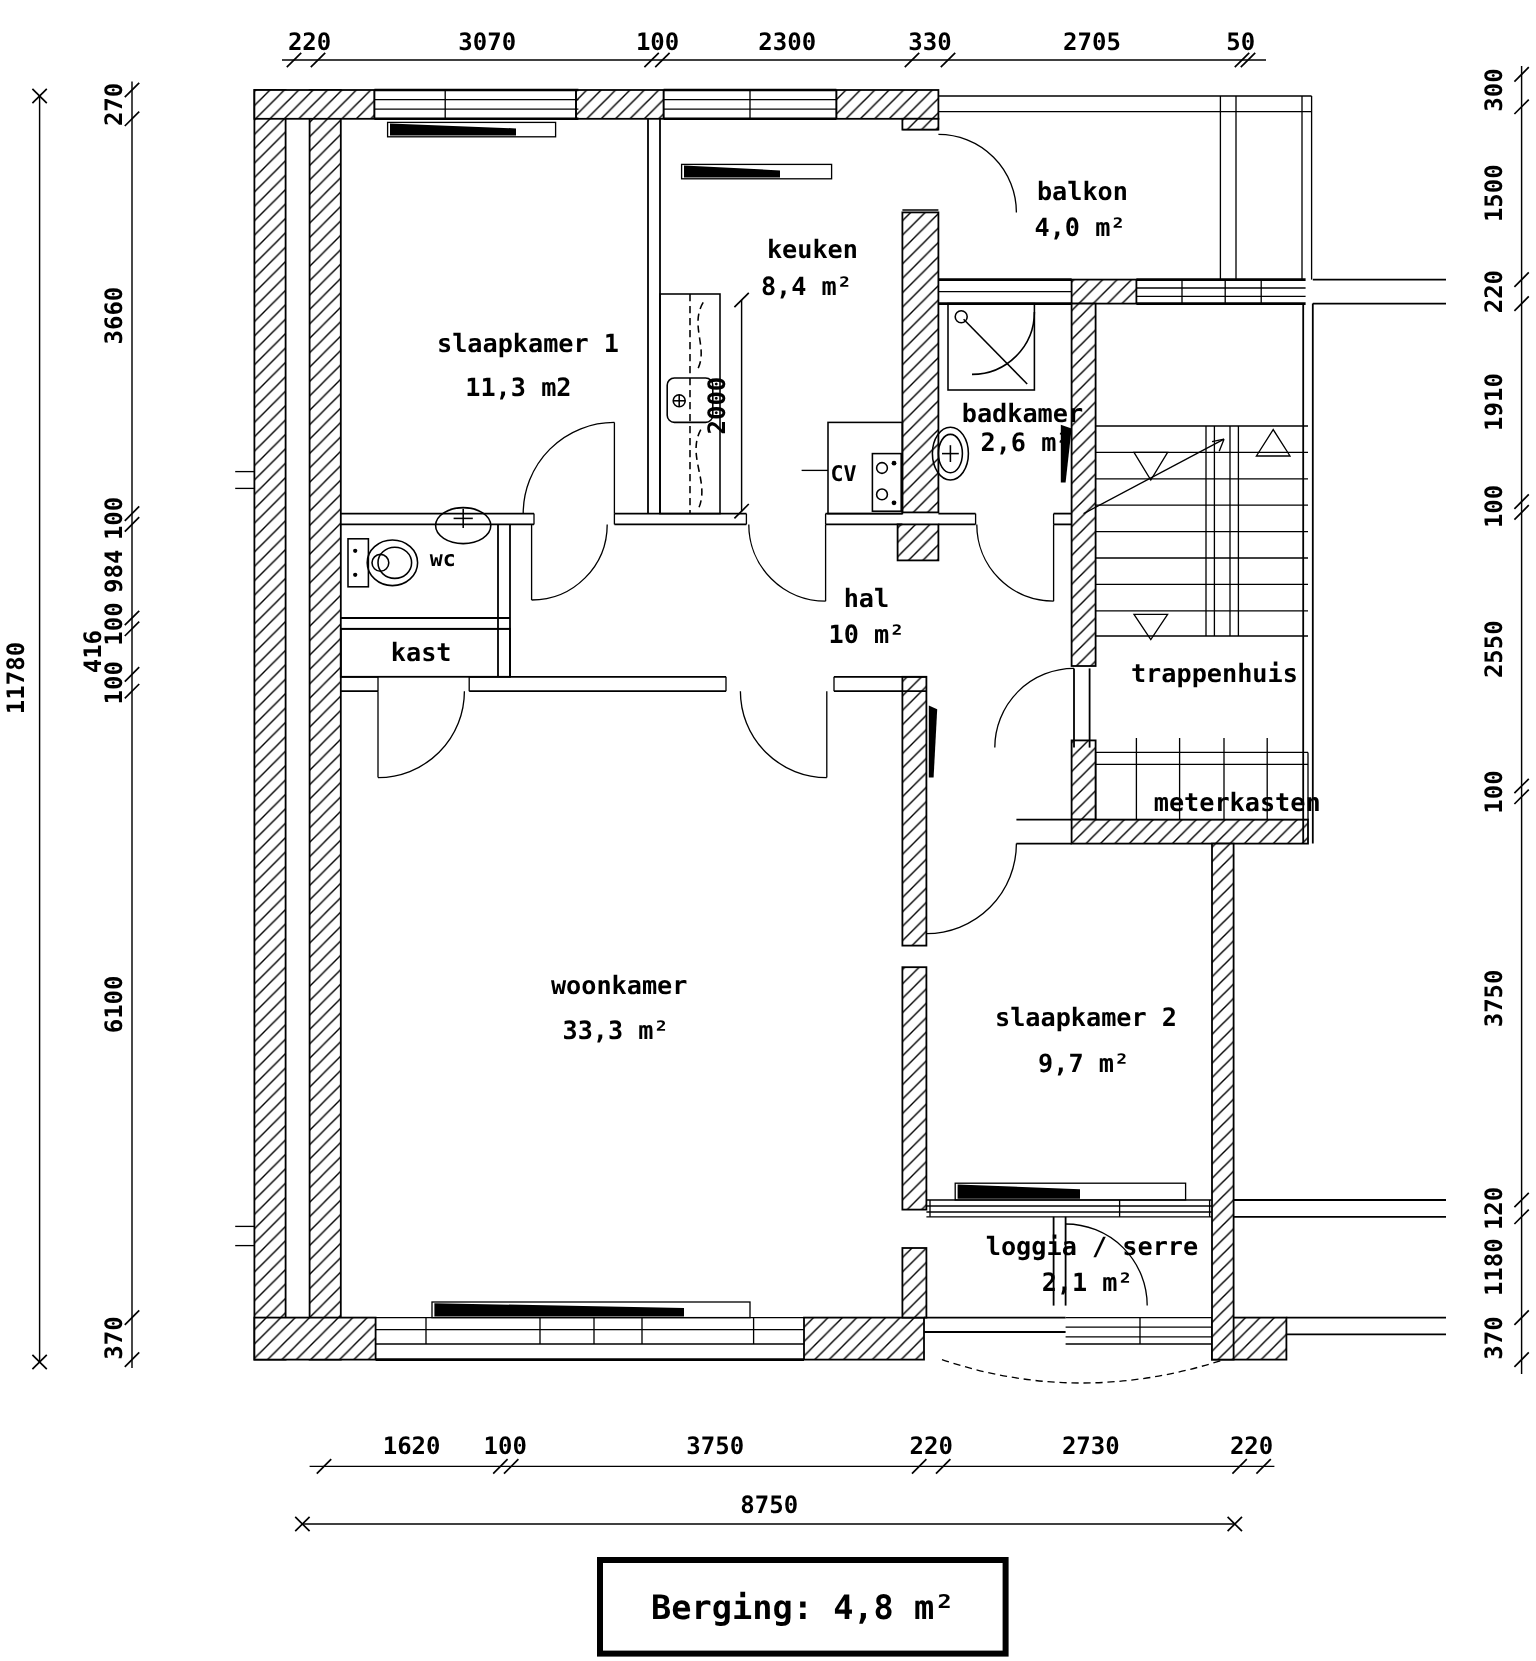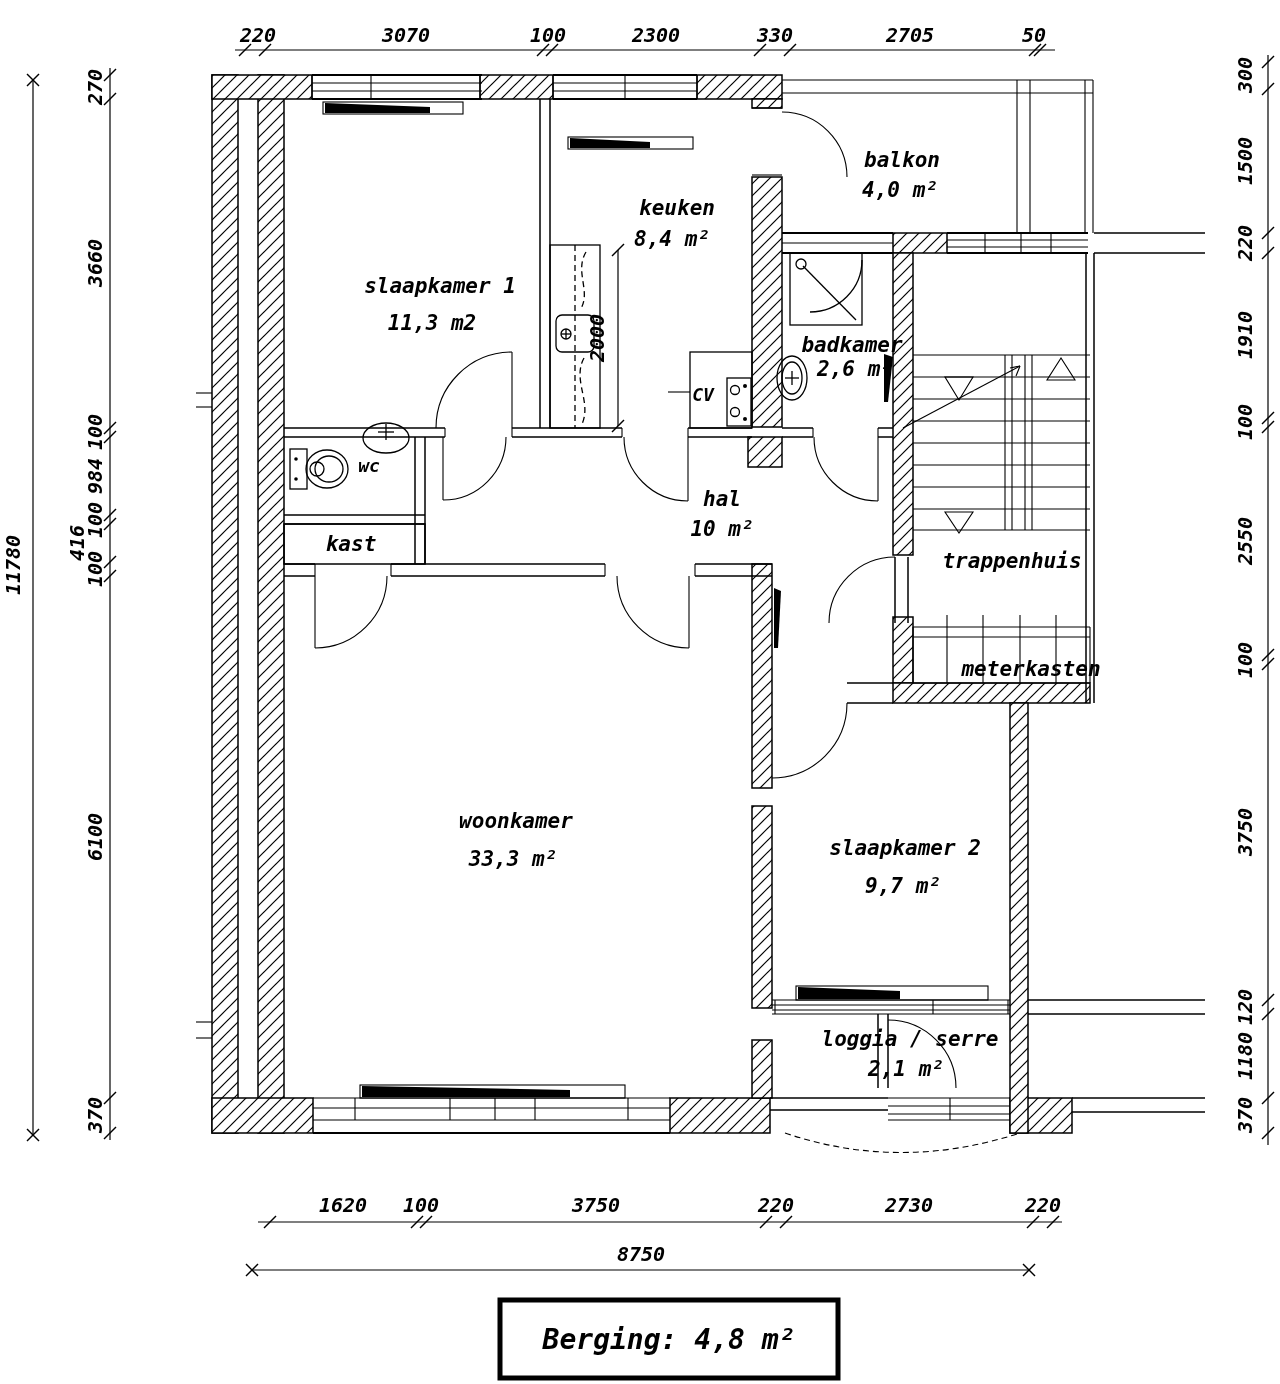--- a/index.html
+++ b/index.html
@@ -1,16 +1,16 @@
 <!DOCTYPE html>
 <html><head>
 <meta charset="utf-8">
 <style>
   html,body{margin:0;padding:0;background:#fff;}
-  .stage{position:relative;width:1280px;height:1384px;background:#ffffff;overflow:hidden;font-style:italic;}
+  .stage{position:relative;width:1280px;height:1384px;background:#ffffff;overflow:hidden;}
   svg{display:block;}
   svg text{font-family:"DejaVu Sans Mono","Liberation Mono",monospace;font-weight:bold;fill:#000;}
   .t28{font-size:28px;}
   .t21{font-size:21px;}
   .t20{font-size:20px;}
   .t18{font-size:18px;}
   .hw{fill:url(#h);stroke:#000;stroke-width:1.5;}
   .ln{stroke:#000;stroke-width:1.5;fill:none;}
   .th{stroke:#000;stroke-width:2.2;fill:none;}
   .tn{stroke:#000;stroke-width:1.1;fill:none;}

